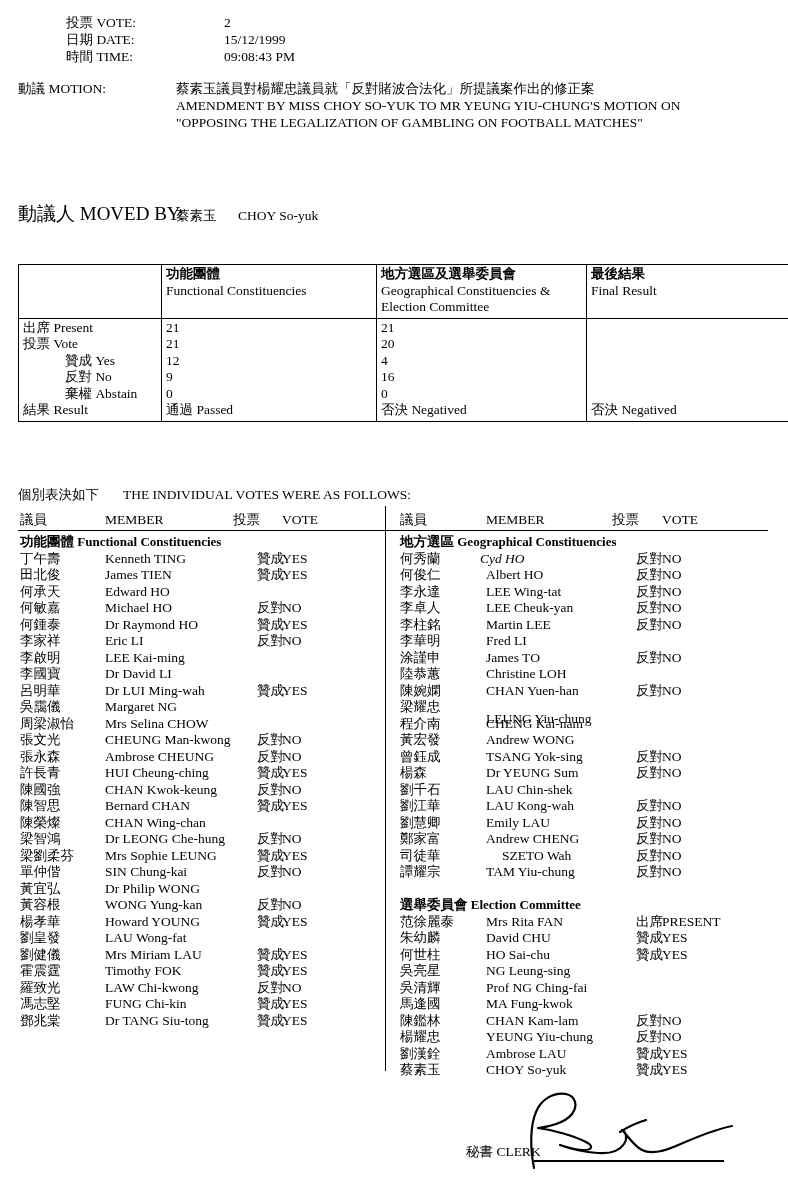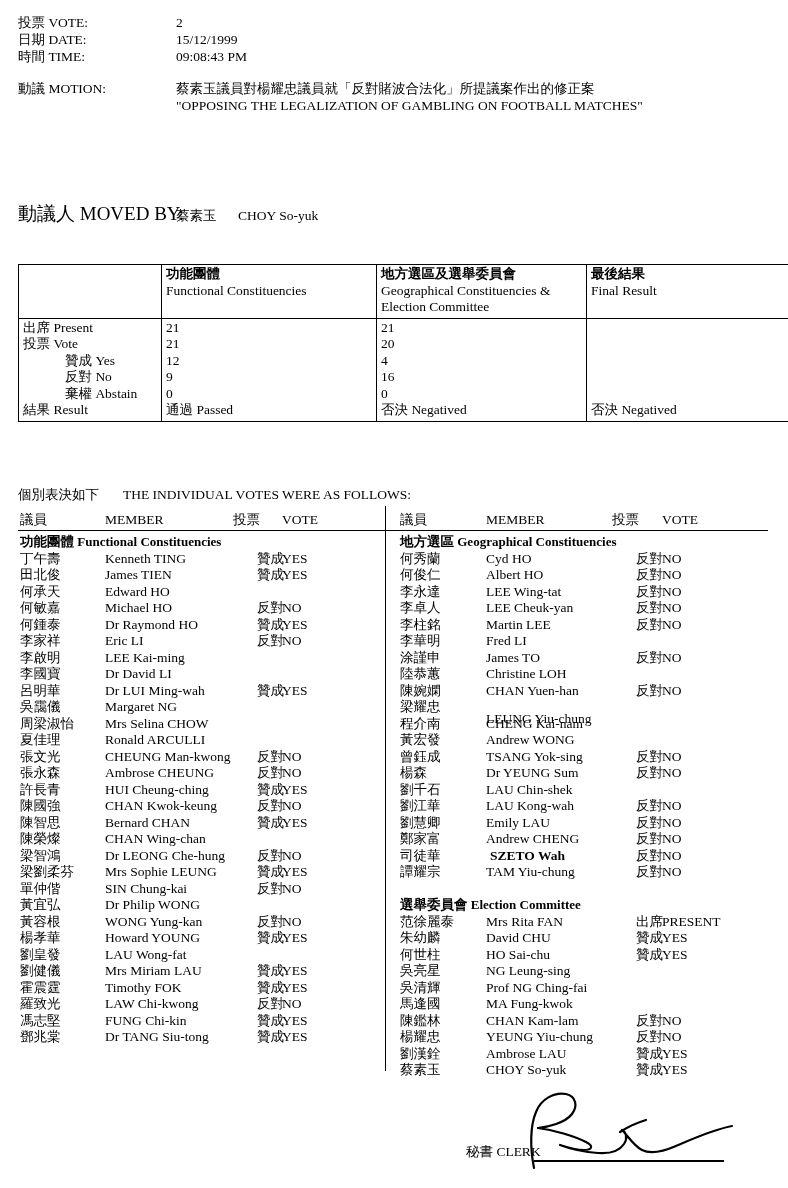--- a/index.html
+++ b/index.html
@@ -27,20 +27,21 @@
     position: absolute;
     left: 18px;
     top: 14px;
     width: 740px;
   }
   .meta-row {
     display: flex;
     align-items: flex-end;
     height: 17px;
     line-height: 17px;
+    margin-left: 48px;
   }
   .meta-label {
     width: 158px;
     font-size: 13.5px;
     white-space: nowrap;
   }
   .meta-value {
     font-size: 13.5px;
     white-space: nowrap;
   }
@@ -213,20 +214,21 @@
     <div class="meta-row">
       <span class="meta-label">時間 TIME:</span>
       <span class="meta-value">09:08:43 PM</span>
     </div>
   </div>
 
   <div class="motion">
     <span class="motion-label">動議 MOTION:</span>
     <span class="motion-text">
       <div>蔡素玉議員對楊耀忠議員就「反對賭波合法化」所提議案作出的修正案</div>
+      <div>AMENDMENT BY MISS CHOY SO-YUK TO MR YEUNG YIU-CHUNG'S MOTION ON</div>
       <div>"OPPOSING THE LEGALIZATION OF GAMBLING ON FOOTBALL MATCHES"</div>
     </span>
   </div>
 
   <div class="movedby">
     <span class="movedby-label">動議人 MOVED BY:</span>
     <span class="movedby-cn">蔡素玉</span>
     <span class="movedby-en">CHOY So-yuk</span>
   </div>
 
@@ -366,26 +368,20 @@
         <span class="vt-cn" style="left: 213px;"></span>
         <span class="vt-en" style="left: 262px;"></span>
       </div>
       <div class="vrow">
         <span class="nm-cn">周梁淑怡</span>
         <span class="nm-en" style="left: 85px;">Mrs Selina CHOW</span>
         <span class="vt-cn" style="left: 213px;"></span>
         <span class="vt-en" style="left: 262px;"></span>
       </div>
       <div class="vrow">
-        <span class="nm-cn">夏佳理</span>
-        <span class="nm-en" style="left: 85px;">Ronald ARCULLI</span>
-        <span class="vt-cn" style="left: 213px;"></span>
-        <span class="vt-en" style="left: 262px;"></span>
-      </div>
-      <div class="vrow">
         <span class="nm-cn">張文光</span>
         <span class="nm-en" style="left: 85px;">CHEUNG Man-kwong</span>
         <span class="vt-cn" style="left: 213px;">反對</span>
         <span class="vt-en" style="left: 262px;">NO</span>
       </div>
       <div class="vrow">
         <span class="nm-cn">張永森</span>
         <span class="nm-en" style="left: 85px;">Ambrose CHEUNG</span>
         <span class="vt-cn" style="left: 213px;">反對</span>
         <span class="vt-en" style="left: 262px;">NO</span>
@@ -485,21 +481,21 @@
         <span class="nm-en" style="left: 85px;">Dr TANG Siu-tong</span>
         <span class="vt-cn" style="left: 213px;">贊成</span>
         <span class="vt-en" style="left: 262px;">YES</span>
       </div>
     </div>
 
   <div class="vlist" id="right-list" style="left:400px; top:534px; width:370px;">
       <div class="section-title"><span>地方選區</span><span class="sec-en"> Geographical Constituencies</span></div>
       <div class="vrow">
         <span class="nm-cn">何秀蘭</span>
-        <span class="nm-en" style="left: 86px;">Cyd HO</span>
+        <span class="nm-en" style="left: 80px; font-style: italic;">Cyd HO</span>
         <span class="vt-cn" style="left: 212px;">反對</span>
         <span class="vt-en" style="left: 262px;">NO</span>
       </div>
       <div class="vrow">
         <span class="nm-cn">何俊仁</span>
         <span class="nm-en" style="left: 86px;">Albert HO</span>
         <span class="vt-cn" style="left: 212px;">反對</span>
         <span class="vt-en" style="left: 262px;">NO</span>
       </div>
       <div class="vrow">
@@ -593,21 +589,21 @@
         <span class="vt-en" style="left: 262px;">NO</span>
       </div>
       <div class="vrow">
         <span class="nm-cn">鄭家富</span>
         <span class="nm-en" style="left: 86px;">Andrew CHENG</span>
         <span class="vt-cn" style="left: 212px;">反對</span>
         <span class="vt-en" style="left: 262px;">NO</span>
       </div>
       <div class="vrow">
         <span class="nm-cn">司徒華</span>
-        <span class="nm-en" style="left: 90px; font-weight: bold;">SZETO Wah</span>
+        <span class="nm-en" style="left: 102px;">SZETO Wah</span>
         <span class="vt-cn" style="left: 212px;">反對</span>
         <span class="vt-en" style="left: 262px;">NO</span>
       </div>
       <div class="vrow">
         <span class="nm-cn">譚耀宗</span>
         <span class="nm-en" style="left: 86px;">TAM Yiu-chung</span>
         <span class="vt-cn" style="left: 212px;">反對</span>
         <span class="vt-en" style="left: 262px;">NO</span>
       </div>
       <div class="spacer"></div>

